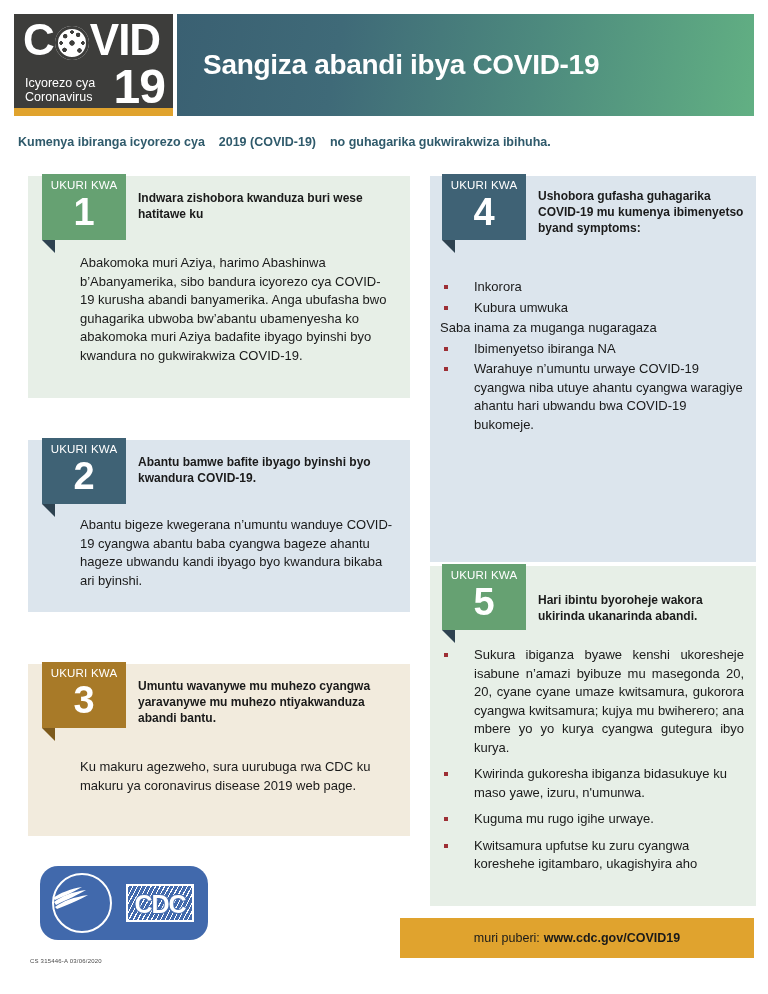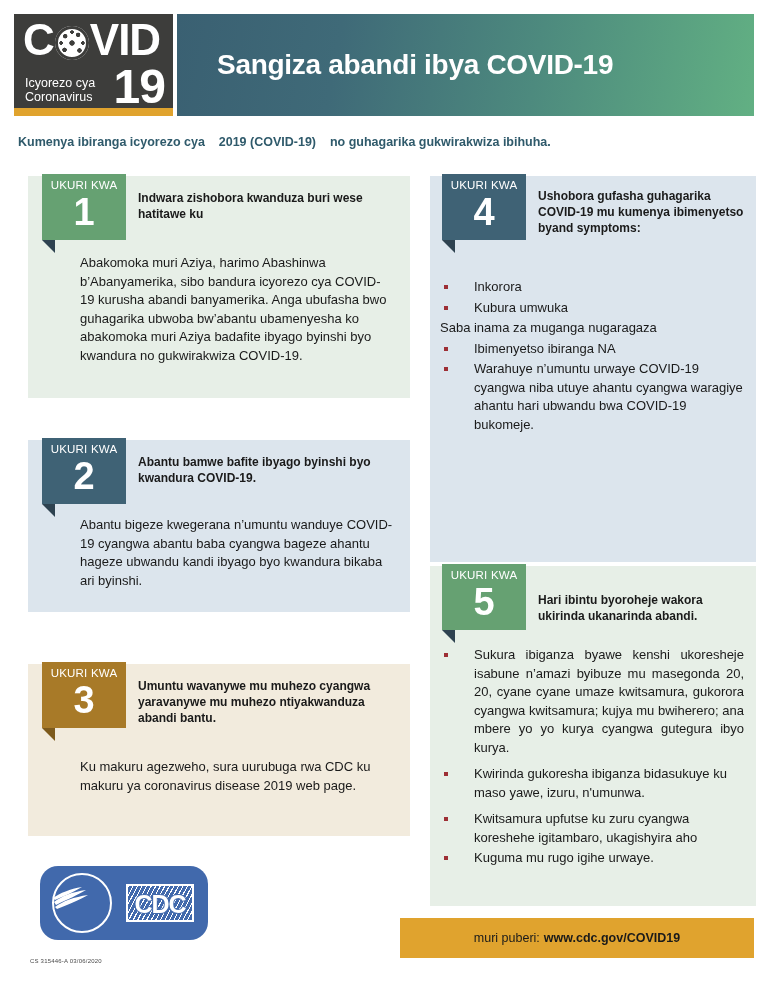--- a/index.html
+++ b/index.html
@@ -83,21 +83,21 @@
     line-height: 14px;
     color: #ffffff;
     font-weight: 400;
   }
   .header-band {
     flex: 1;
     margin-left: 4px;
     background: linear-gradient(100deg, #3a6072 0%, #3f6a78 28%, #4d8a7e 62%, #62b083 100%);
     display: flex;
     align-items: center;
-    padding-left: 40px;
+    padding-left: 26px;
     box-sizing: border-box;
   }
   .header-title {
     color: #ffffff;
     font-size: 28px;
     font-weight: 700;
     letter-spacing: -0.3px;
   }
 
   
@@ -357,22 +357,22 @@
       <div class="badge-label">UKURI KWA</div>
       <div class="badge-num">5</div>
     </div>
     <div class="badge-tail"></div>
   </div>
   <div class="card-head" style="left:108px; top:26px; right:10px;">Hari ibintu byoroheje wakora ukirinda ukanarinda abandi.</div>
   <div class="card-body" style="top:80px; left:10px; right:12px;">
     <ul class="bullets">
       <li class="bulleted justify" style="margin-bottom:8px;">Sukura ibiganza byawe kenshi ukoresheje isabune n’amazi byibuze mu masegonda 20, 20, cyane cyane umaze kwitsamura, gukorora cyangwa kwitsamura; kujya mu bwiherero; ana mbere yo yo kurya cyangwa gutegura ibyo kurya.</li>
       <li class="bulleted" style="margin-bottom:8px;">Kwirinda gukoresha ibiganza bidasukuye ku maso yawe, izuru, n'umunwa.</li>
+      <li class="bulleted" style="margin-bottom:8px;">Kuguma mu rugo igihe urwaye.</li>
       <li class="bulleted">Kwitsamura upfutse ku zuru cyangwa koreshehe    igitambaro, ukagishyira aho</li>
-      <li class="bulleted" style="margin-bottom:8px;">Kuguma mu rugo igihe urwaye.</li>
     </ul>
   </div>
 </div>
 
 <div class="cdc-logo">
   <div class="hhs-seal"></div>
   <svg class="hhs-bird" viewBox="0 0 40 26">
     <path d="M2 16 C10 10, 20 6, 34 4 C26 9, 16 13, 4 19 Z" fill="#ffffff"></path>
     <path d="M3 21 C11 15, 22 11, 36 9 C28 14, 17 18, 5 23 Z" fill="#ffffff"></path>
     <path d="M1 12 C8 7, 18 3, 30 1 C22 6, 12 10, 3 14 Z" fill="#ffffff"></path>

